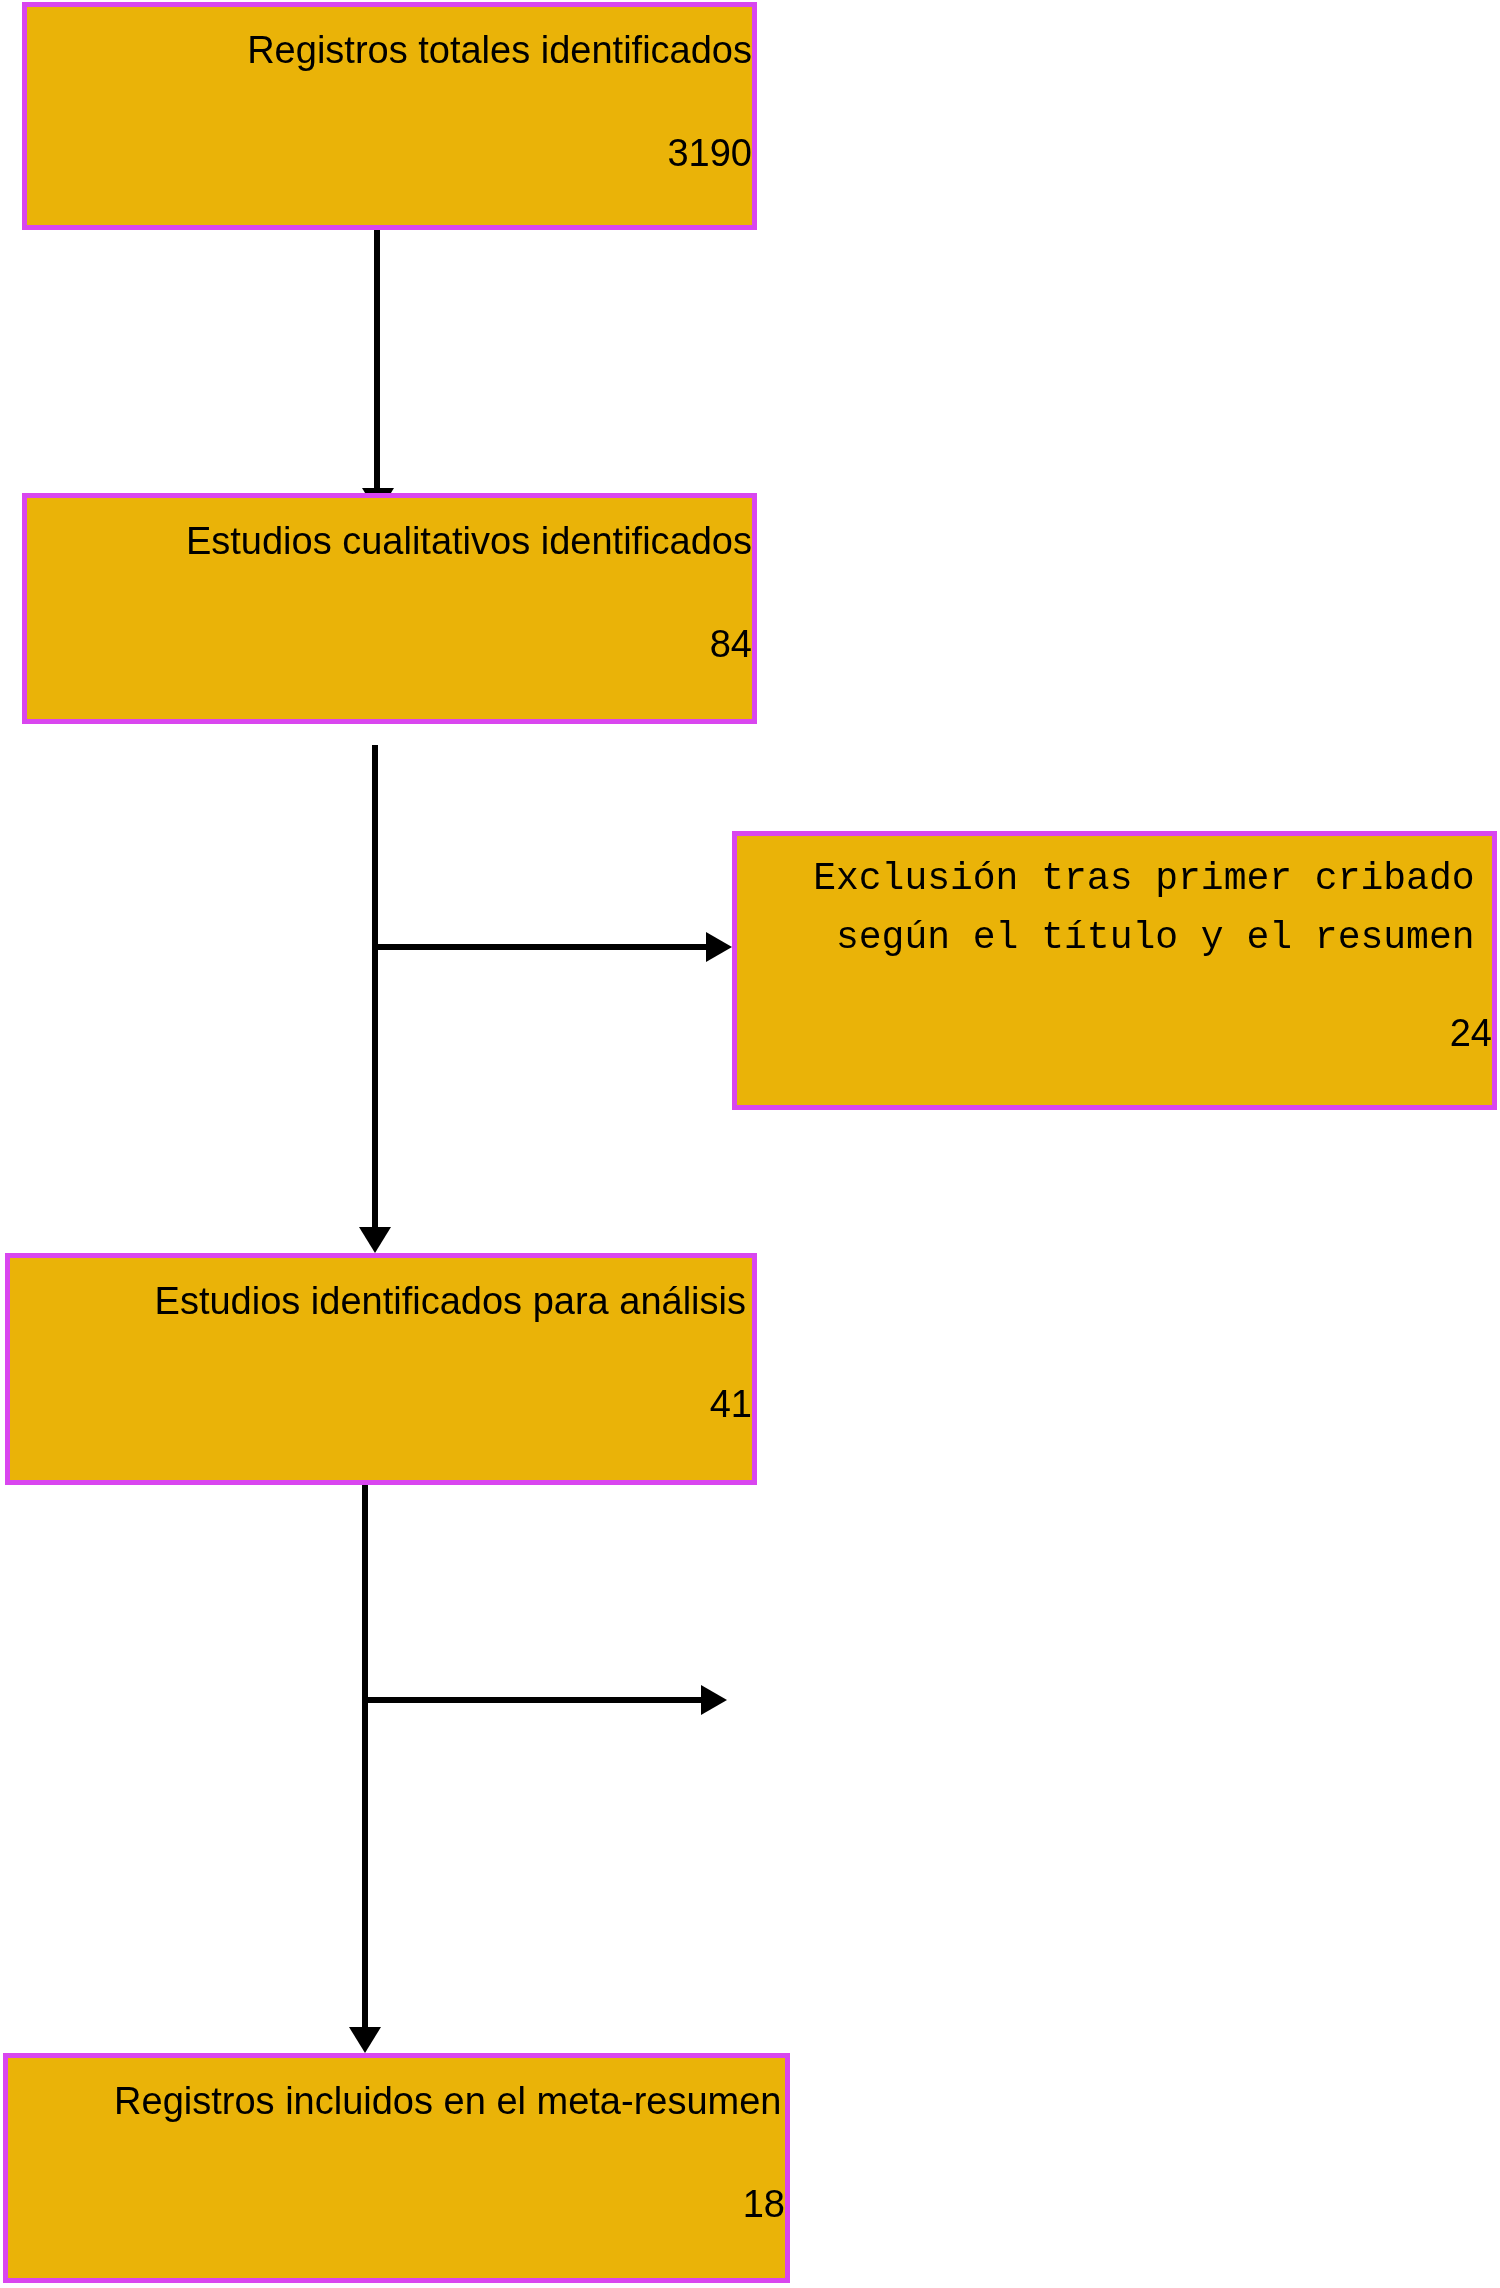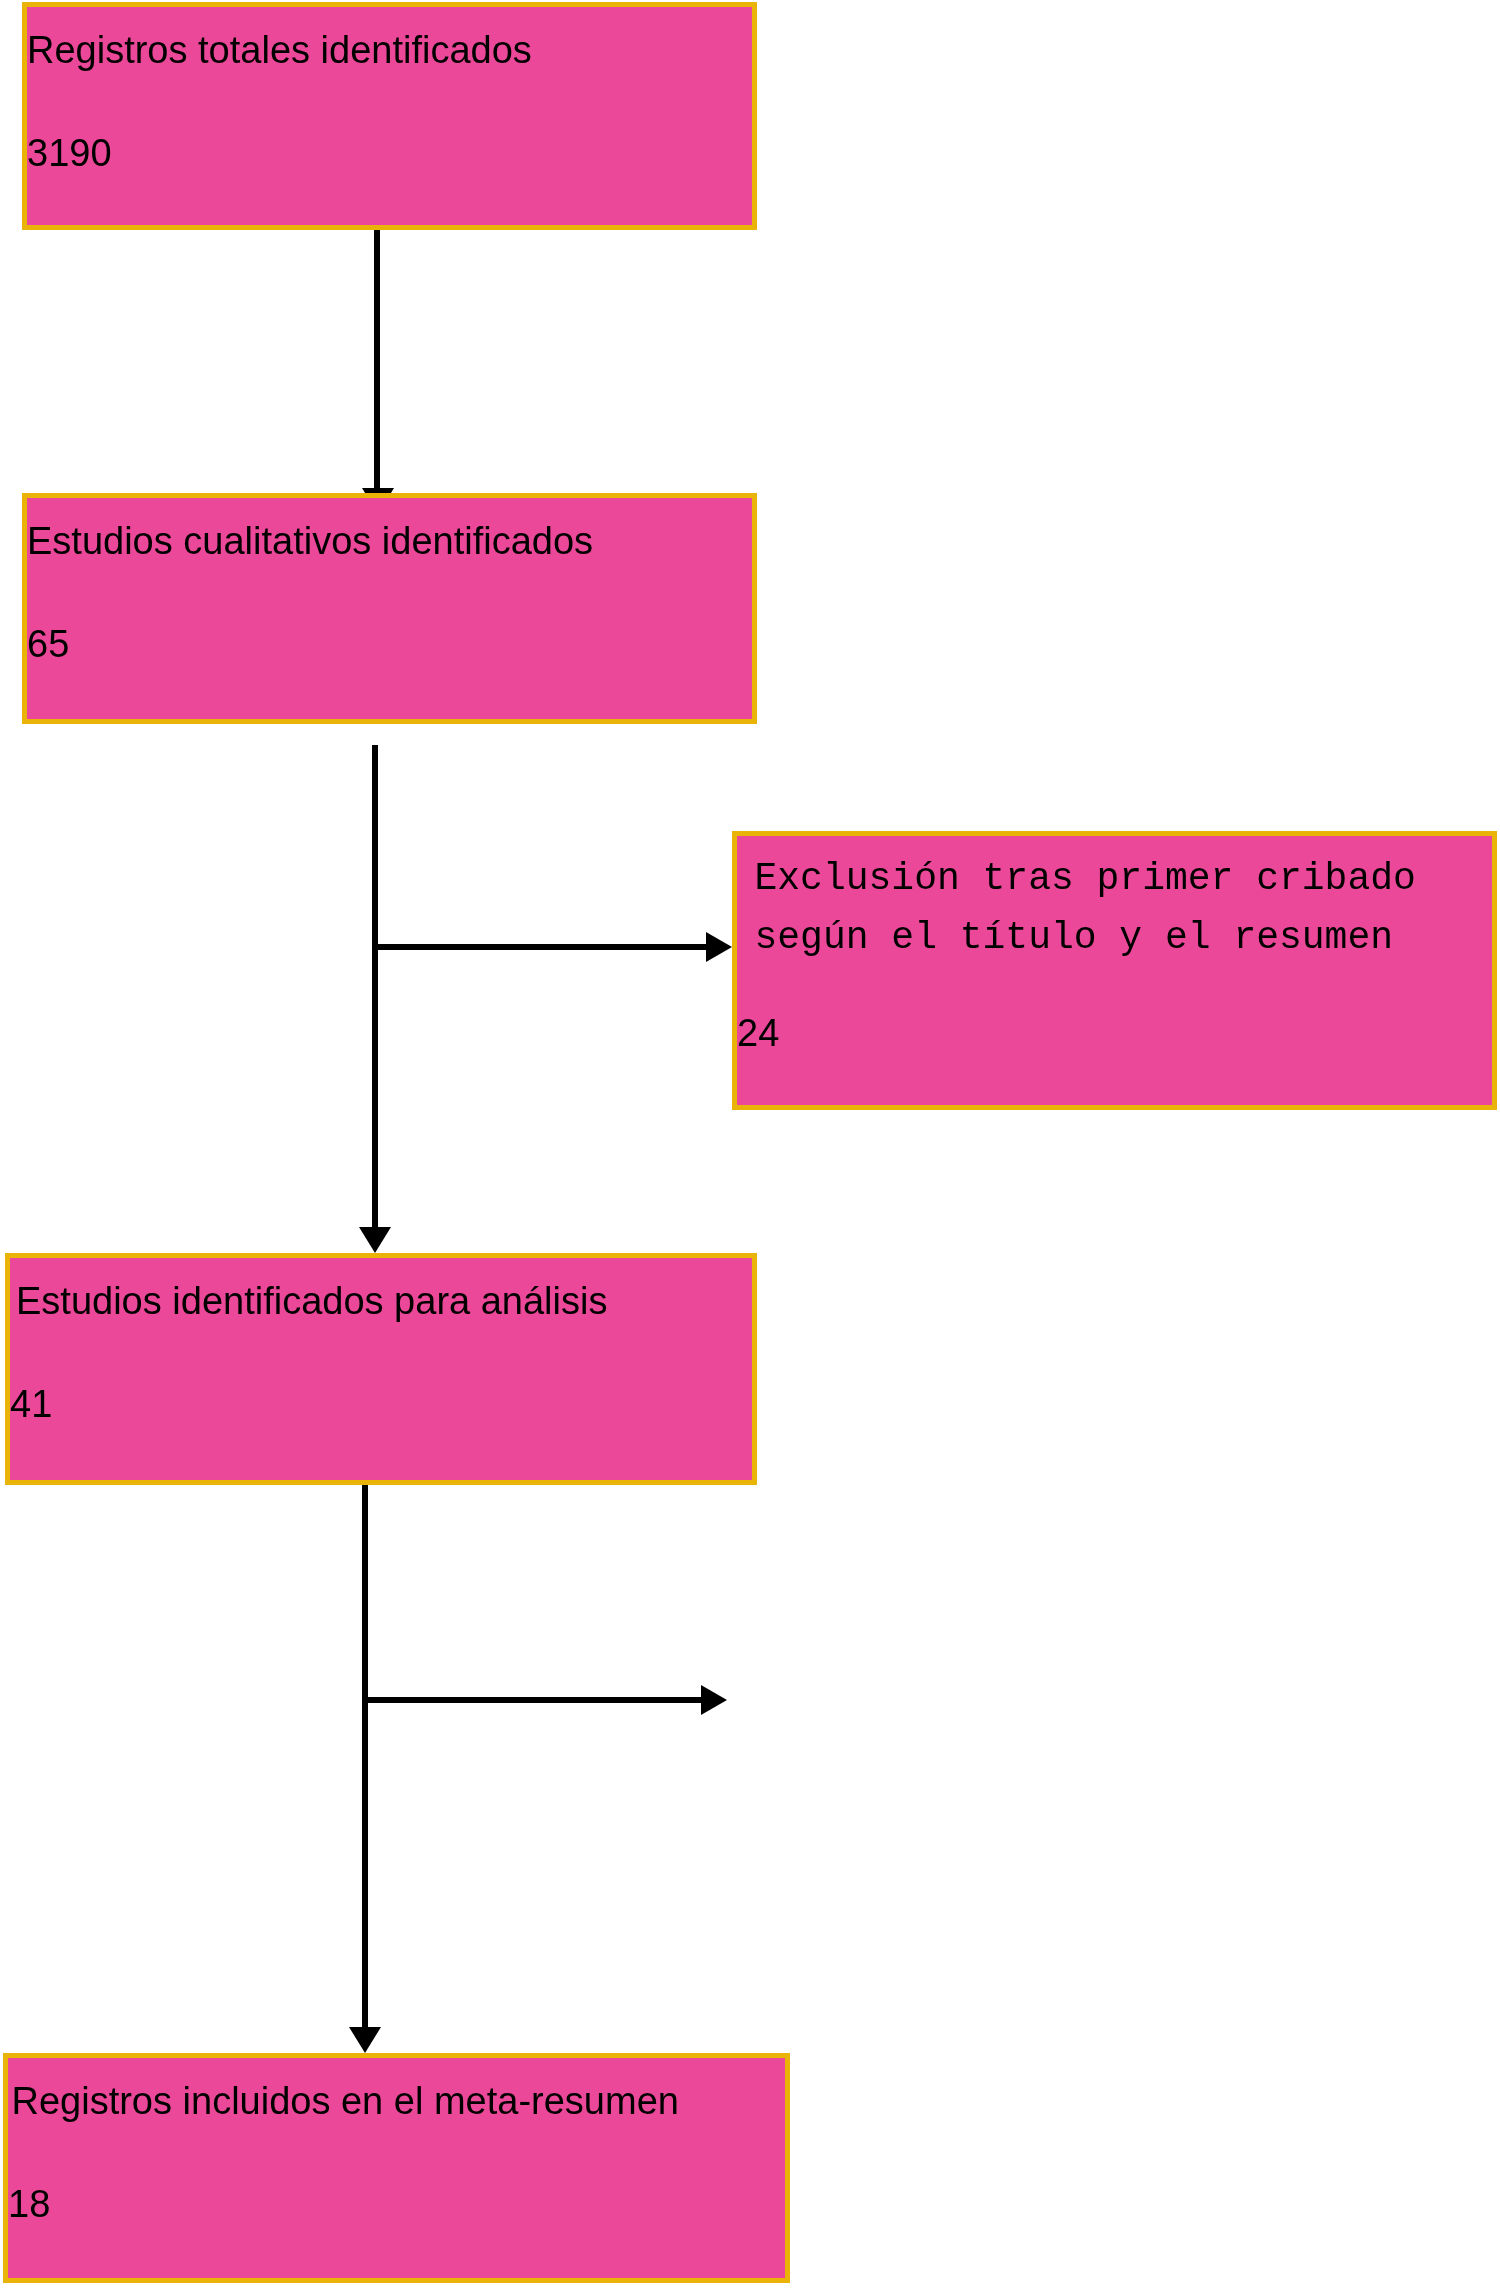--- a/index.html
+++ b/index.html
@@ -11,24 +11,24 @@
     position: relative;
     width: 1500px;
     height: 2288px;
     background: #ffffff;
     font-family: "Liberation Sans", sans-serif;
     color: #000000;
     overflow: hidden;
   }
   .box {
     position: absolute;
-    border: 5px solid #eab308;
-    background: #ec4899;
+    border: 5px solid #d946ef;
+    background: #eab308;
     box-sizing: border-box;
-    text-align: left;
+    text-align: right;
     font-size: 38px;
     line-height: 1.55;
   }
   .box-label {
     margin: 14px auto 0 auto;
     max-width: 730px;
   }
   .box-value {
     margin-top: 44px;
   }
@@ -67,21 +67,21 @@
   <div class="box" style="left:22px; top:2px; width:735px; height:228px;">
     <div class="box-label">Registros totales identificados</div>
     <div class="box-value">3190</div>
   </div>
 
   <div class="vline" style="left:374px; top:230px; height:260px;"></div>
   <div class="arrowhead-down" style="left:362px; top:488px;"></div>
 
   <div class="box" style="left:22px; top:493px; width:735px; height:231px;">
     <div class="box-label">Estudios cualitativos identificados</div>
-    <div class="box-value">65</div>
+    <div class="box-value">84</div>
   </div>
 
   <div class="vline" style="left:372px; top:745px; height:482px;"></div>
   <div class="arrowhead-down" style="left:359px; top:1227px;"></div>
 
   <div class="hline" style="left:375px; top:944px; width:332px;"></div>
   <div class="arrowhead-right" style="left:706px; top:932px;"></div>
 
   <div class="box" style="left:732px; top:831px; width:765px; height:279px;">
     <div class="box-label" style="max-width:720px;font-family:Liberation Mono, monospace;">Exclusión tras primer cribado según el título y el resumen</div>

